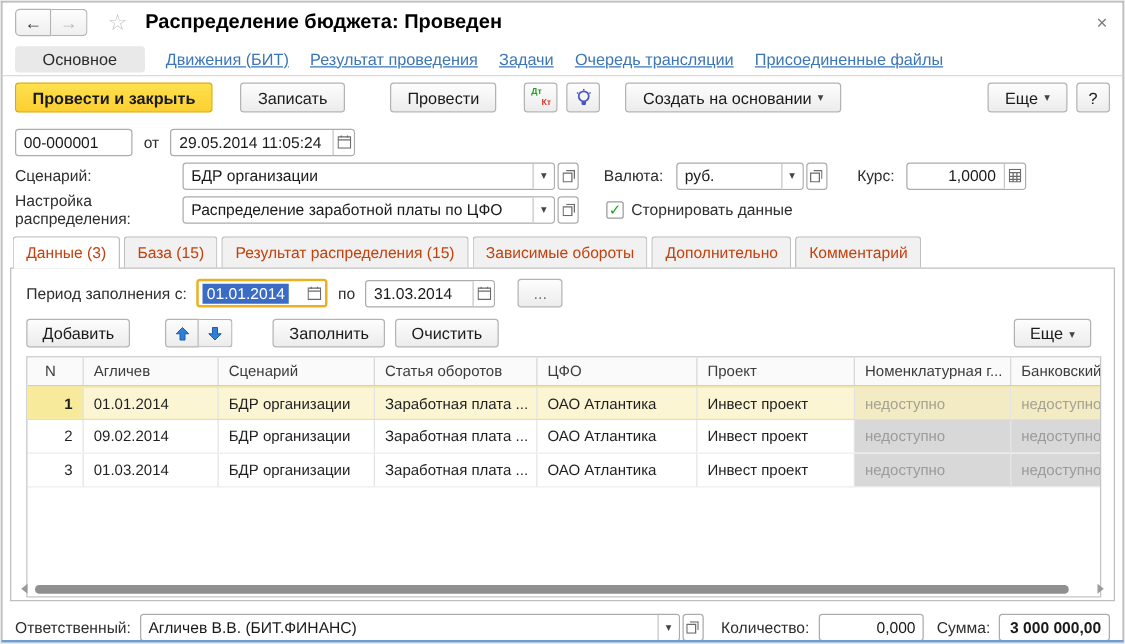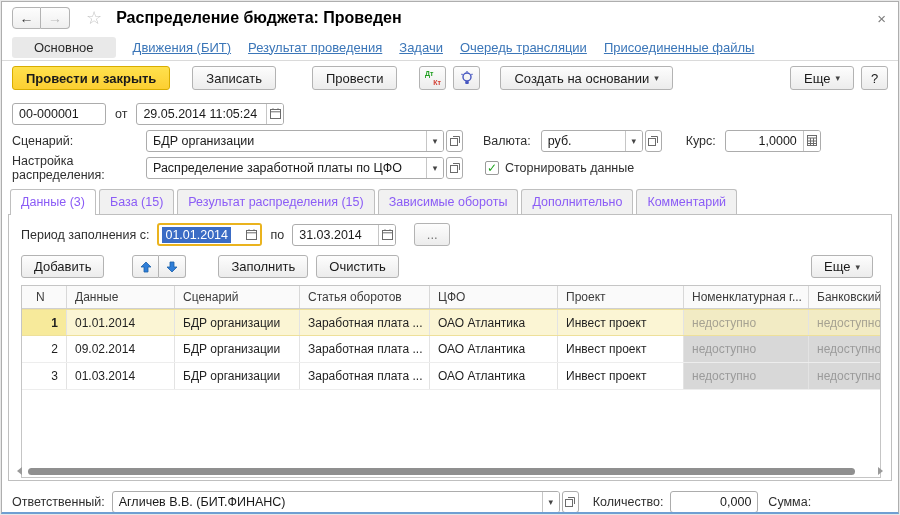--- a/index.html
+++ b/index.html
@@ -55,21 +55,21 @@
                display:flex; align-items:center; overflow:hidden; }
   .focus-inp .selval { background:#3b6cc5; color:#fff; padding:1px 3px; font-size:12.5px; margin-left:3px; white-space:nowrap; }
   .focus-inp .seg { border-left:none; }
   .chk { display:flex; align-items:center; gap:6px; cursor:pointer; }
   .chkbox { width:14px; height:14px; border:1px solid #9a9a9a; border-radius:2px; background:#fff;
             display:flex; align-items:center; justify-content:center; color:#1da31d; font-size:12px; font-weight:bold; line-height:1; }
 
   
   .tabs { display:flex; gap:3px; padding-left:8px; position:relative; top:1px; }
   .tab { border:1px solid #bfbfbf; border-bottom:none; border-radius:3px 3px 0 0; background:#f1f1f1;
-         padding:5px 10px 4px; font-size:12.5px; color:#8b5cf6; cursor:pointer; white-space:nowrap; }
+         padding:5px 10px 4px; font-size:12.5px; color:#c2410c; cursor:pointer; white-space:nowrap; }
   .tab.active { background:#fff; padding-bottom:6px; position:relative; z-index:2; }
 
   
   .panel { margin:0 6px; border:1px solid #bfbfbf; background:#fff; height:267px; position:relative;
            padding:8px 0 0 12px; z-index:1; }
   .prow { display:flex; align-items:center; gap:8px; }
   .btn.sm { height:23px; padding:0 12px; }
   .arrowpair { display:flex; }
   .abtn { width:27px; height:23px; border:1px solid #b3b3b3; background:linear-gradient(#fdfdfd,#ececec);
           display:flex; align-items:center; justify-content:center; cursor:pointer; }
@@ -318,21 +318,21 @@
       <span class="spacer"></span>
       <button class="btn sm">
         <span>Еще</span>
         <span class="caret">▾</span>
       </button>
     </div>
 
     <div class="tbl">
       <div class="thead">
         <div class="th c0" style="text-align:left; padding-left:14px">N</div>
-        <div class="th c1">Данные</div>
+        <div class="th c1">Агличев</div>
         <div class="th c2">Сценарий</div>
         <div class="th c3">Статья оборотов</div>
         <div class="th c4">ЦФО</div>
         <div class="th c5">Проект</div>
         <div class="th c6">Номенклатурная г...</div>
         <div class="th c7">Банковский сч</div>
       </div>
 
       <div class="trow sel">
         <div class="td c0">1</div>
@@ -389,15 +389,18 @@
       <svg class="ic" width="10" height="10" viewBox="0 0 10 10">
           <rect x="0.5" y="2.5" width="7" height="7" fill="none" stroke="#6b6b6b"></rect>
           <polyline points="3,0.5 9.5,0.5 9.5,7" fill="none" stroke="#6b6b6b"></polyline>
         </svg>
     </span>
     <span class="flabel2" style="margin-left:14px">Количество:</span>
     <div class="inp" style="width:88px; margin-left:7px">
       <span class="val num">0,000</span>
     </div>
     <span class="flabel2" style="margin-left:10px">Сумма:</span>
+    <div class="inp" style="width:92px; margin-left:7px">
+      <span class="val num" style="font-weight:bold">3 000 000,00</span>
+    </div>
   </div>
 
 </div>
 
 </body></html>

